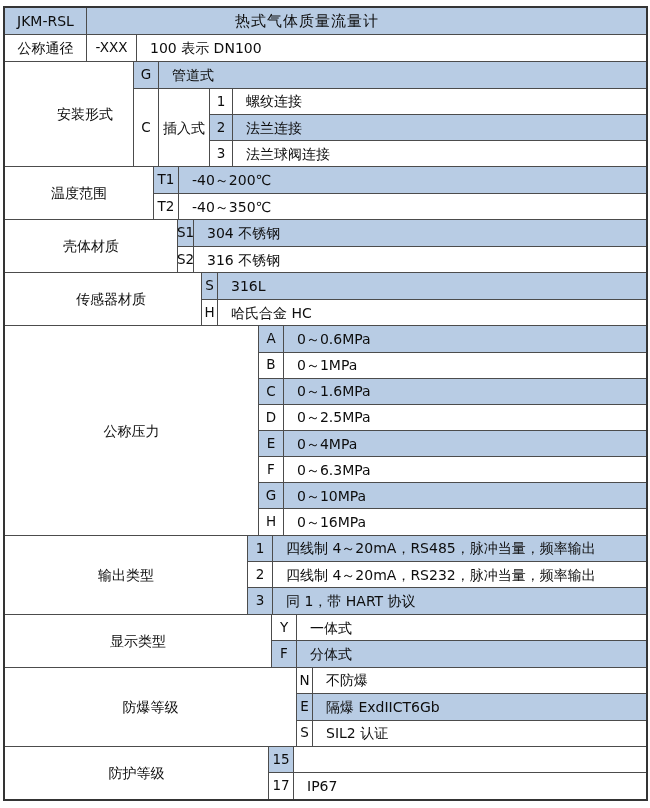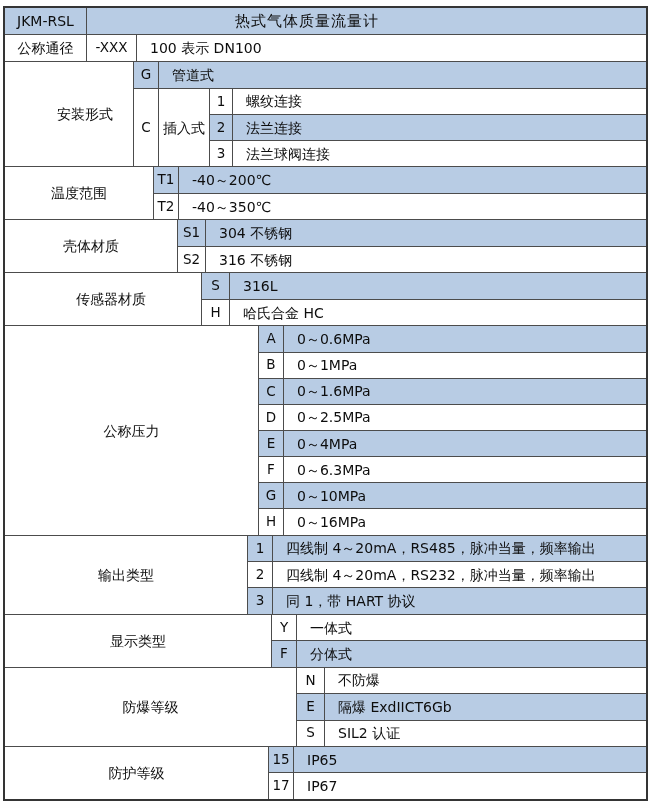--- a/index.html
+++ b/index.html
@@ -56,21 +56,21 @@
   .code { font-size: 13.5px; }
   
   .w82  { width: 82px;  flex: none; }
   .w50  { width: 50px;  flex: none; }
   .w129 { width: 129px; flex: none; padding-left: 32px; }
   .w25  { width: 25px;  flex: none; }
   .w51  { width: 51px;  flex: none; }
   .w23  { width: 23px;  flex: none; }
   .w149 { width: 149px; flex: none; }
   .w173 { width: 173px; flex: none; text-align: center; }
-  .w24  { width: 28px;  flex: none; }
+  .w24  { width: 16px;  flex: none; }
   .w197 { width: 197px; flex: none; padding-left: 16px; }
   .w219 { width: 254px; flex: none; }
   .w243 { width: 243px; flex: none; }
   .w267 { width: 267px; flex: none; }
   .w292 { width: 292px; flex: none; }
   .w316 { width: 264px; flex: none; }
 </style>
 </head>
 <body>
 
@@ -243,21 +243,20 @@
         <div class="cell desc grow">SIL2 认证</div>
       </div>
     </div>
   </div>
 
   <div class="sec" style="flex:2">
     <div class="cell w316">防护等级</div>
     <div class="col grow">
       <div class="vrow">
         <div class="cell code blue w25">15</div>
-        <div class="cell desc blue grow">IP65</div>
       </div>
       <div class="vrow">
         <div class="cell code w25">17</div>
         <div class="cell desc grow">IP67</div>
       </div>
     </div>
   </div>
 
 </div>
 

